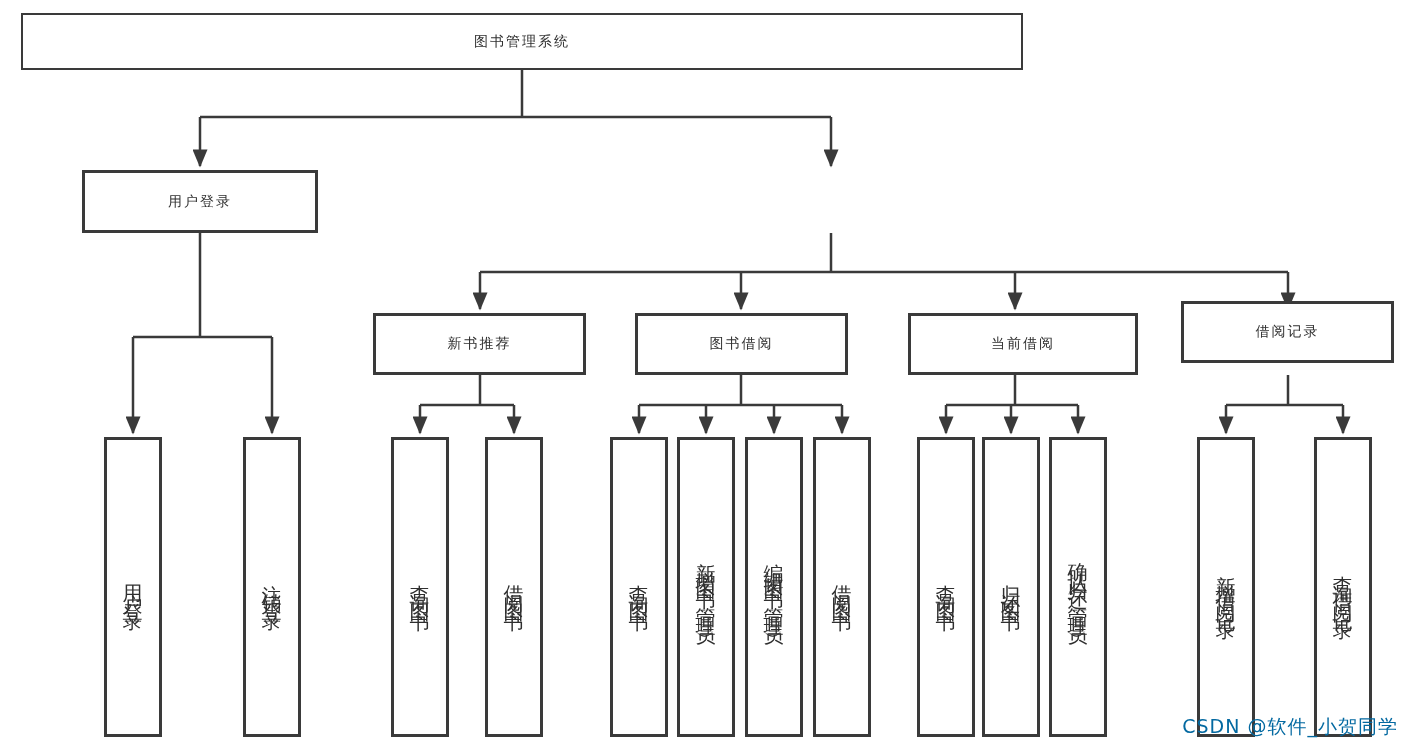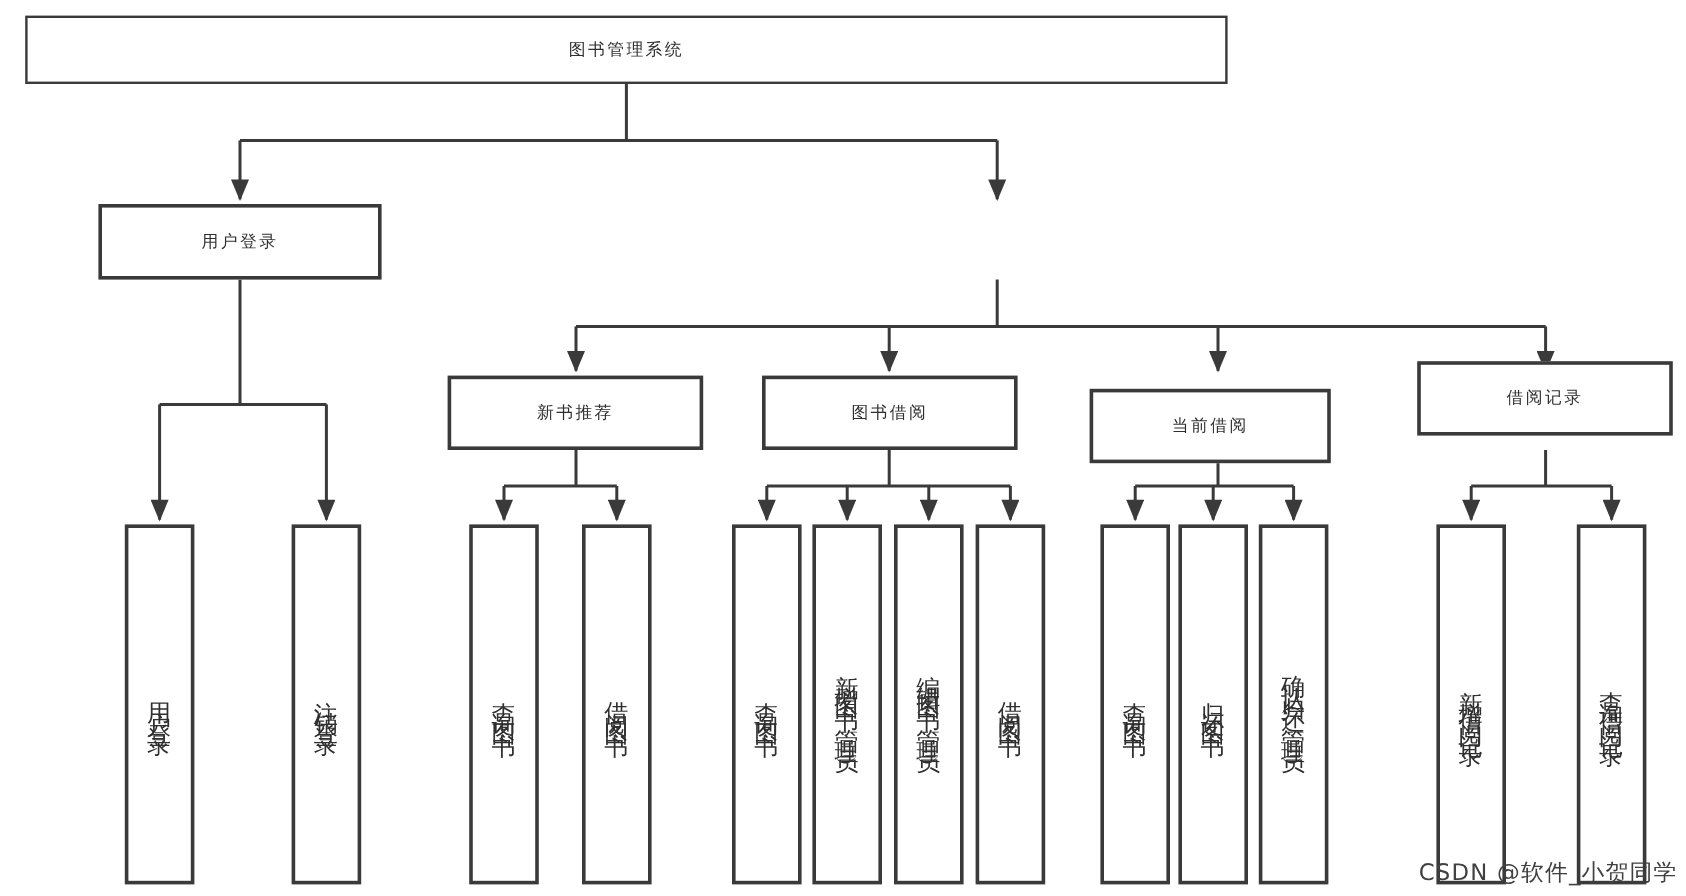--- a/index.html
+++ b/index.html
@@ -41,21 +41,21 @@
     letter-spacing: 9px;
     line-height: 1;
     white-space: nowrap;
   }
   .watermark {
     position: absolute;
     right: 7px;
     top: 714px;
     z-index: 5;
     font-size: 19px;
-    color: #404040;
+    color: #0369a1;
     letter-spacing: 1px;
     white-space: nowrap;
   }
 </style>
 </head>
 <body>
 
 <div id="stage">
 
   <svg id="connectors" width="1405" height="747" viewBox="0 0 1405 747">
@@ -103,21 +103,21 @@
   <div class="node h" style="left:82px; top:170px; width:236px; height:63px;">
     <span>用户登录</span>
   </div>
 
   <div class="node h" style="left:635px; top:313px; width:213px; height:62px;">
     <span>图书借阅</span>
   </div>
   <div class="node h" style="left:373px; top:313px; width:213px; height:62px;">
     <span>新书推荐</span>
   </div>
-  <div class="node h" style="left:908px; top:324px; width:201px; height:62px;">
+  <div class="node h" style="left:908px; top:313px; width:230px; height:62px;">
     <span>当前借阅</span>
   </div>
   <div class="node h" style="left:1181px; top:301px; width:213px; height:62px;">
     <span>借阅记录</span>
   </div>
 
   <div class="node v" style="left:104px; top:437px; width:58px; height:300px;">
     <span>用户登录</span>
   </div>
   <div class="node v" style="left:243px; top:437px; width:58px; height:300px;">

